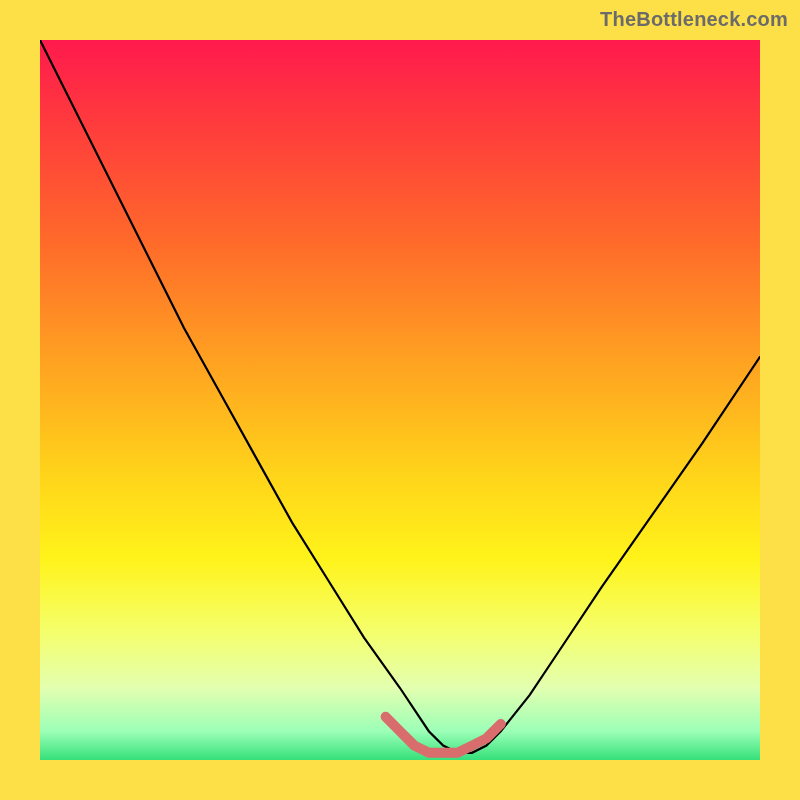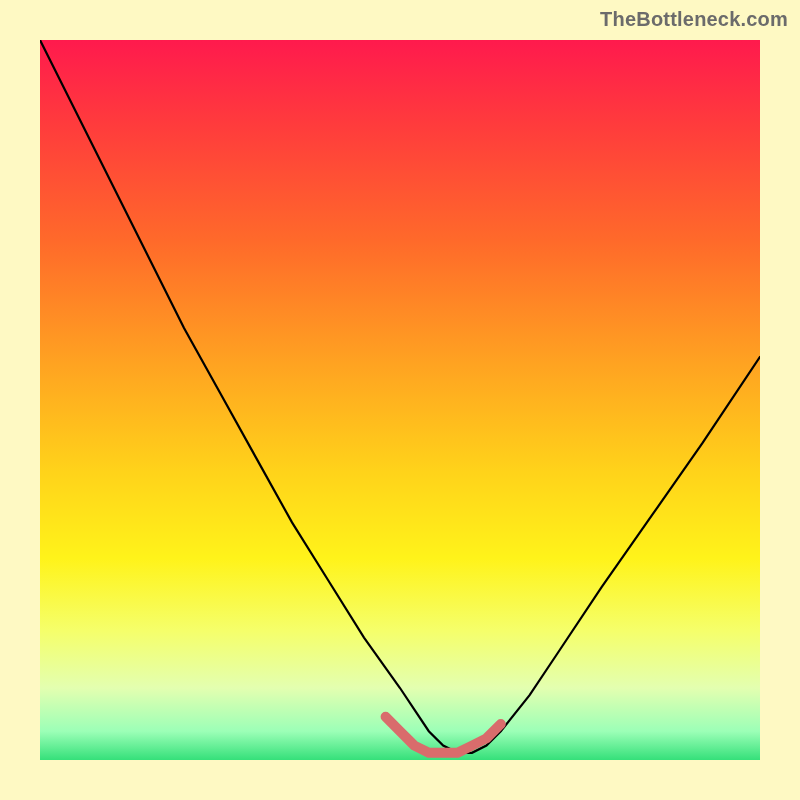--- a/index.html
+++ b/index.html
@@ -7,21 +7,21 @@
     padding: 0;
     width: 800px;
     height: 800px;
     background: #000000;
     overflow: hidden;
   }
   .frame {
     position: absolute;
     width: 800px;
     height: 800px;
-    background: #fef9c3;
+    background: #fde047;
   }
   .plot-area {
     position: absolute;
     left: 40px;
     top: 40px;
     width: 720px;
     height: 720px;
     overflow: hidden;
   }
   .gradient-bg {

